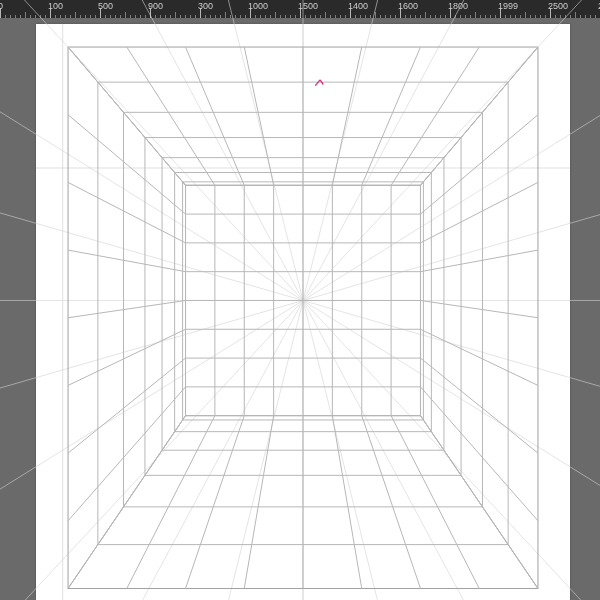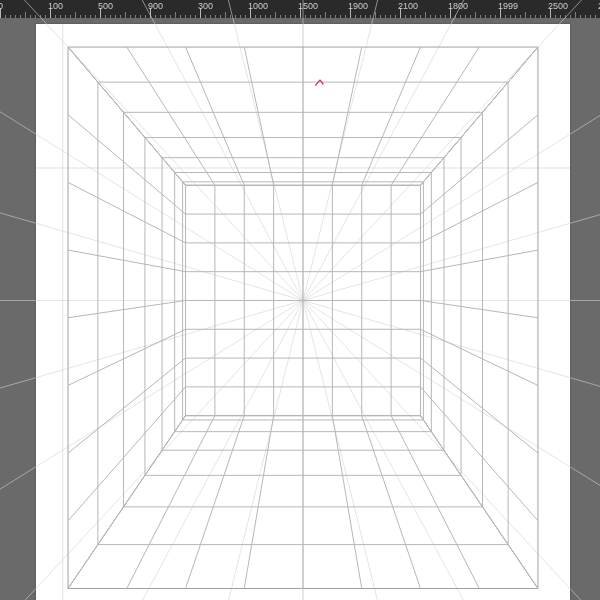--- a/index.html
+++ b/index.html
@@ -197,22 +197,22 @@
     <div class="tick minor" style="left: 585px;"></div>
     <div class="tick minor" style="left: 590px;"></div>
     <div class="tick minor" style="left: 595px;"></div>
     <div class="label" style="left: 0px;">0</div>
     <div class="label" style="left: 50px;">100</div>
     <div class="label" style="left: 100px;">500</div>
     <div class="label" style="left: 150px;">900</div>
     <div class="label" style="left: 200px;">300</div>
     <div class="label" style="left: 250px;">1000</div>
     <div class="label" style="left: 300px;">1500</div>
-    <div class="label" style="left: 350px;">1900</div>
-    <div class="label" style="left: 400px;">2100</div>
+    <div class="label" style="left: 350px;">1400</div>
+    <div class="label" style="left: 400px;">1600</div>
     <div class="label" style="left: 450px;">1800</div>
     <div class="label" style="left: 500px;">1999</div>
     <div class="label" style="left: 550px;">2500</div>
     <div class="label" style="left: 600px;">2400</div>
   </div>
 
 <div class="stage">
   <div class="page" id="page" style="left: 36px; top: 6px; width: 534px; height: 576px;">
     <svg id="drawing" viewBox="0 0 1000 1000" preserveAspectRatio="none">
         <line x1="50" y1="0" x2="50" y2="1000" stroke="#d2d2d2" stroke-width="0.7"></line>

